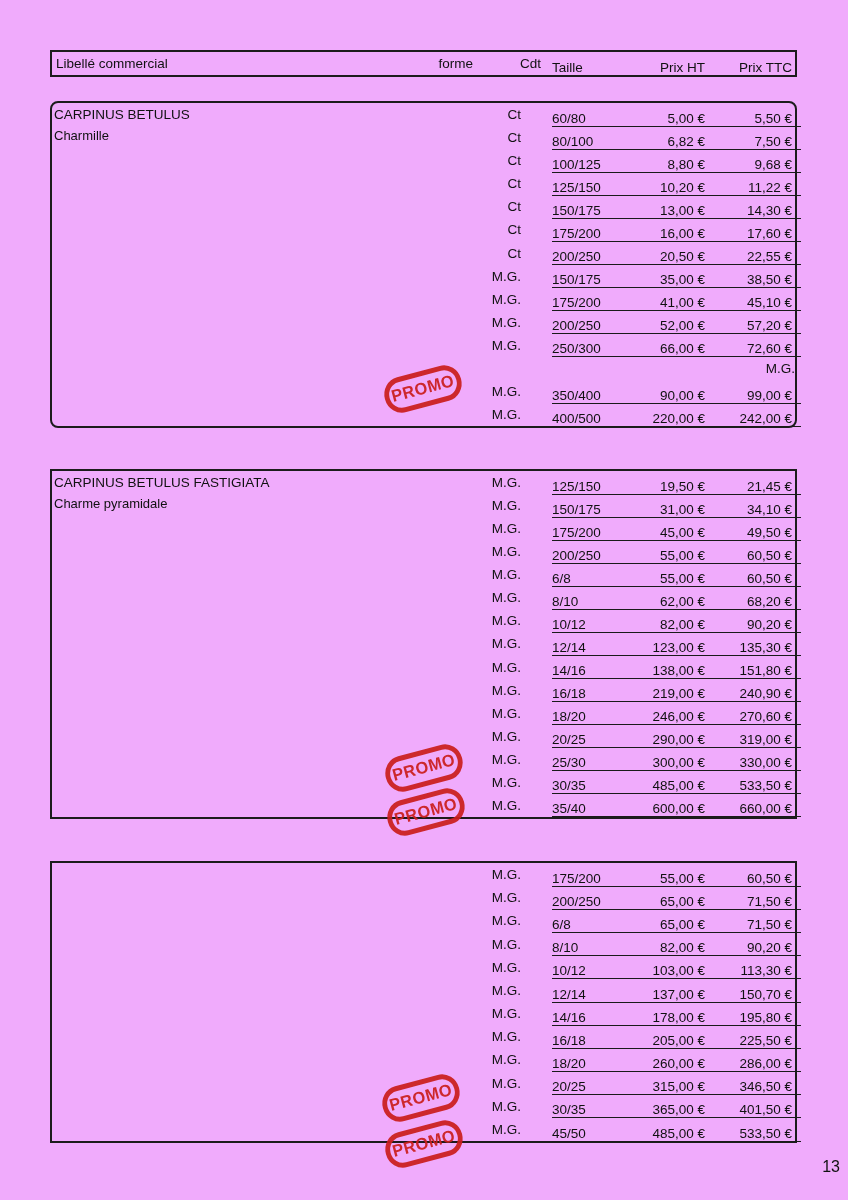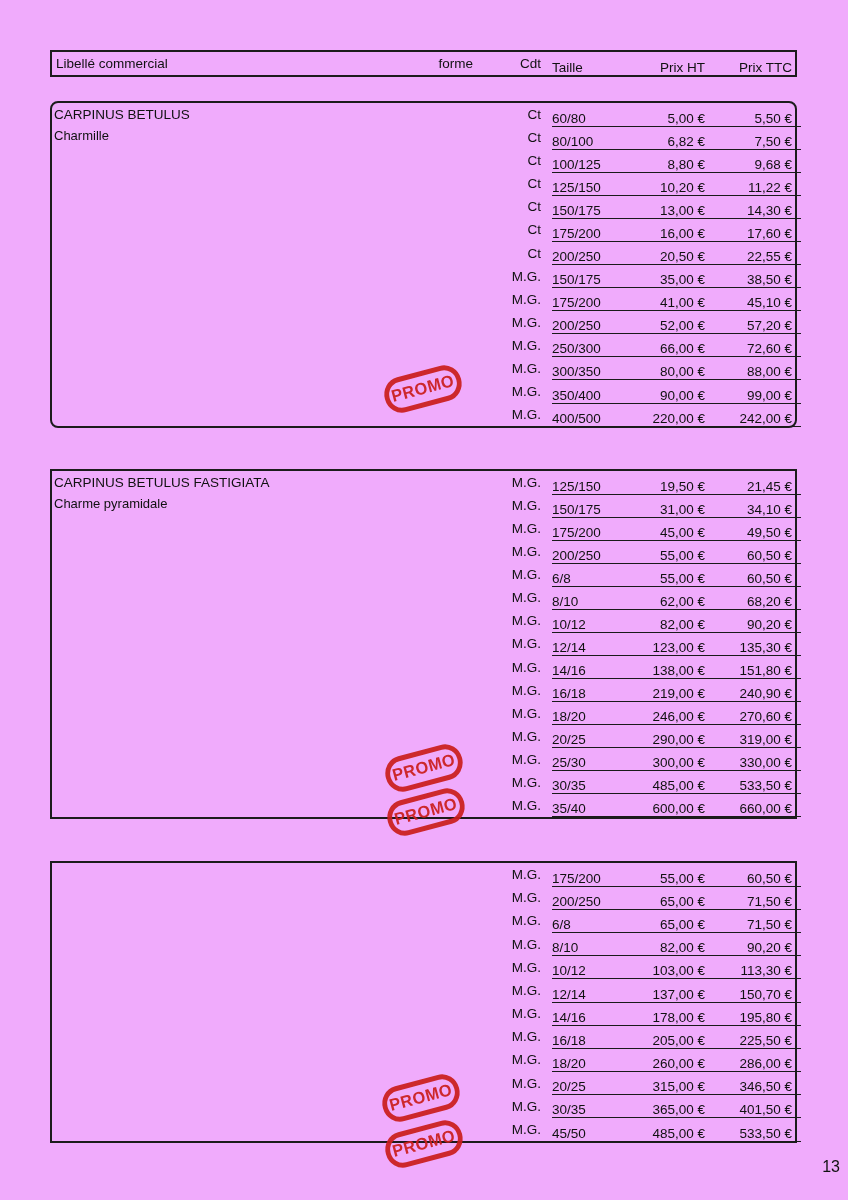--- a/index.html
+++ b/index.html
@@ -44,21 +44,21 @@
   .section-3 { top: 861px;  height: 282px; }
 
   .section-name {
     position: absolute; left: 2px; top: 1px; line-height: 21px; z-index: 2;
   }
   .name-latin  { font-size: 13.5px; }
   .name-common { font-size: 13px; }
 
   .rows { position: absolute; left: 0; top: 0; right: 0; bottom: 0;
           display: flex; flex-direction: column; }
-  .row  { flex: 1 1 0; }
+  .row  { flex: 1 1 0; gap: 20px; }
   .row .row-line { border-bottom: 1.5px solid #1a1a1a; }
 
   
   .stamp {
     position: absolute;
     width: 72px; height: 26px;
     border: 5px solid #cb1f1d;
     border-radius: 19px;
     display: flex; align-items: center; justify-content: center;
     color: #cb1f1d;
@@ -225,25 +225,20 @@
             <div class="col-taille">250/300</div>
             <div class="col-prixht">66,00 €</div>
             <div class="col-prixttc">72,60 €</div>
           </div>
         </div>
 
         <div class="row cols">
           <div class="col-spacer"></div>
           <div class="col-forme"></div>
           <div class="col-cdt">M.G.</div>
-          <div class="row-line">
-            <div class="col-taille">300/350</div>
-            <div class="col-prixht">80,00 €</div>
-            <div class="col-prixttc">88,00 €</div>
-          </div>
         </div>
 
         <div class="row cols">
           <div class="col-spacer"></div>
           <div class="col-forme"></div>
           <div class="col-cdt">M.G.</div>
           <div class="row-line">
             <div class="col-taille">350/400</div>
             <div class="col-prixht">90,00 €</div>
             <div class="col-prixttc">99,00 €</div>

